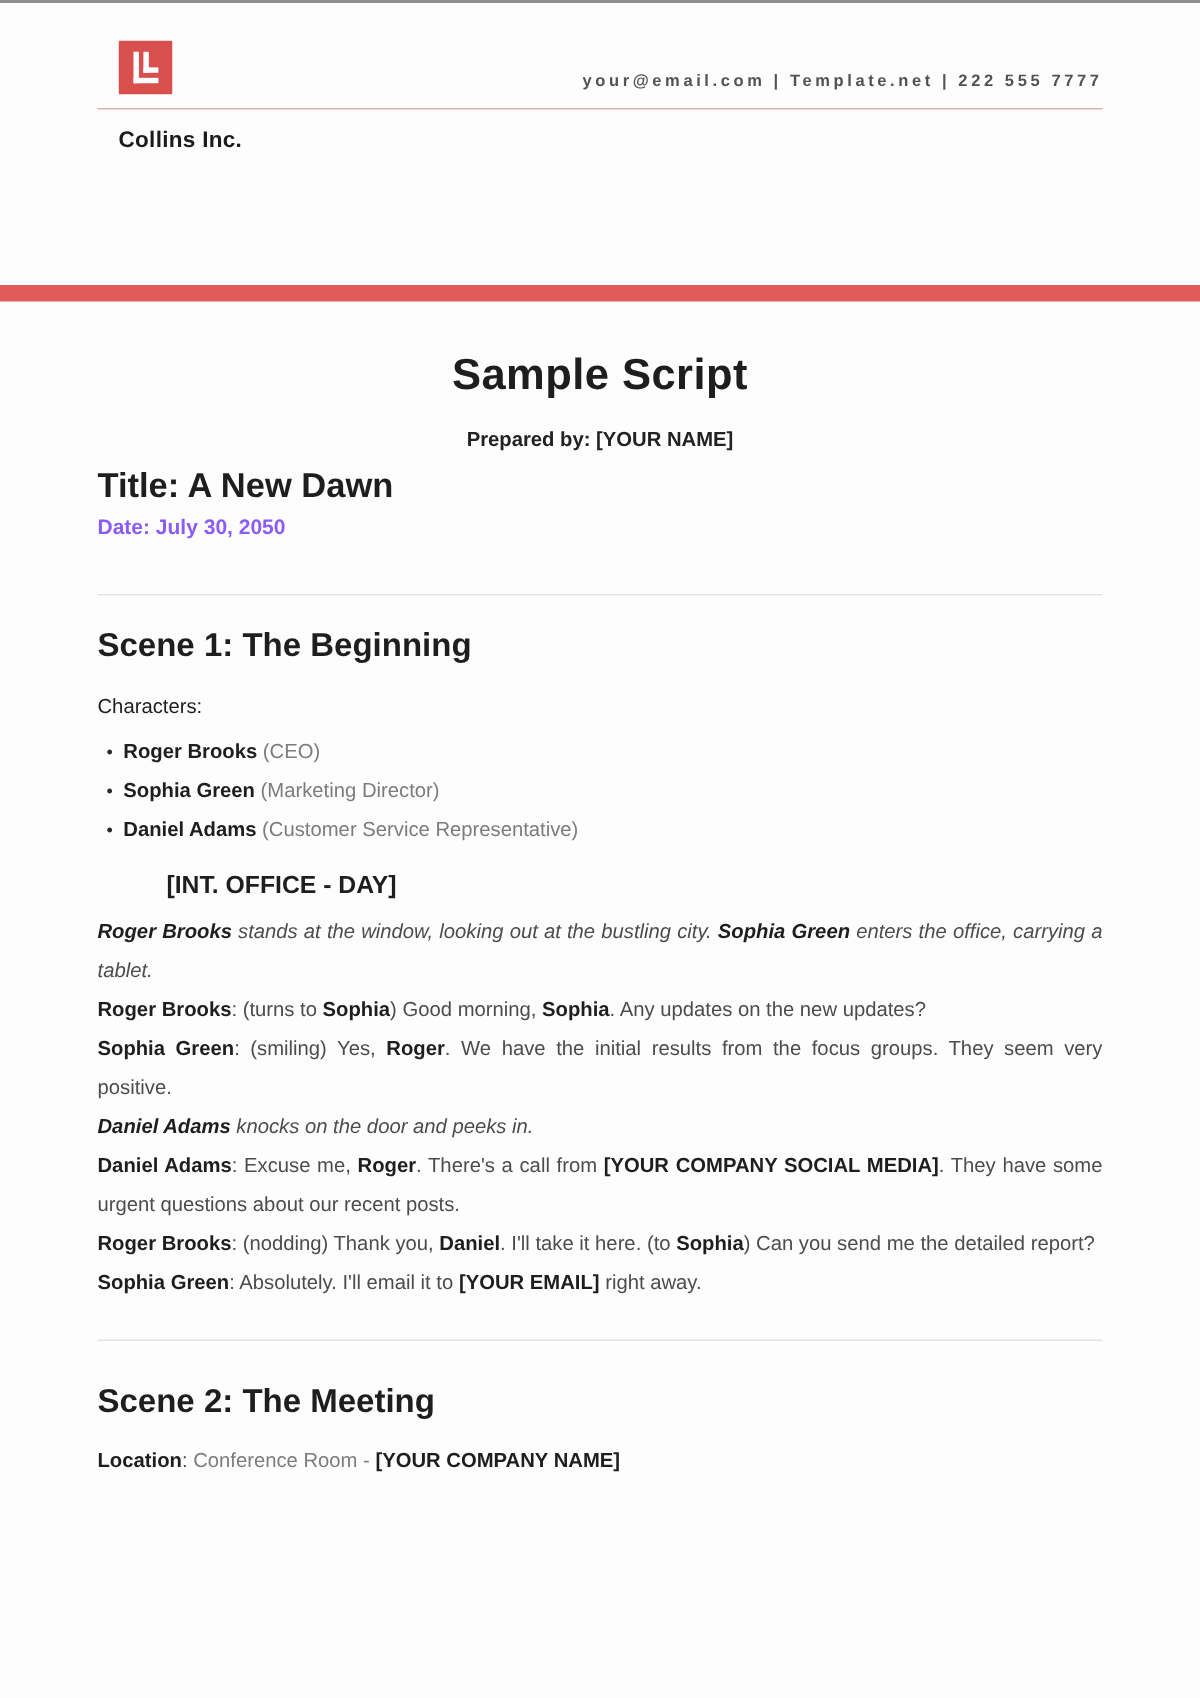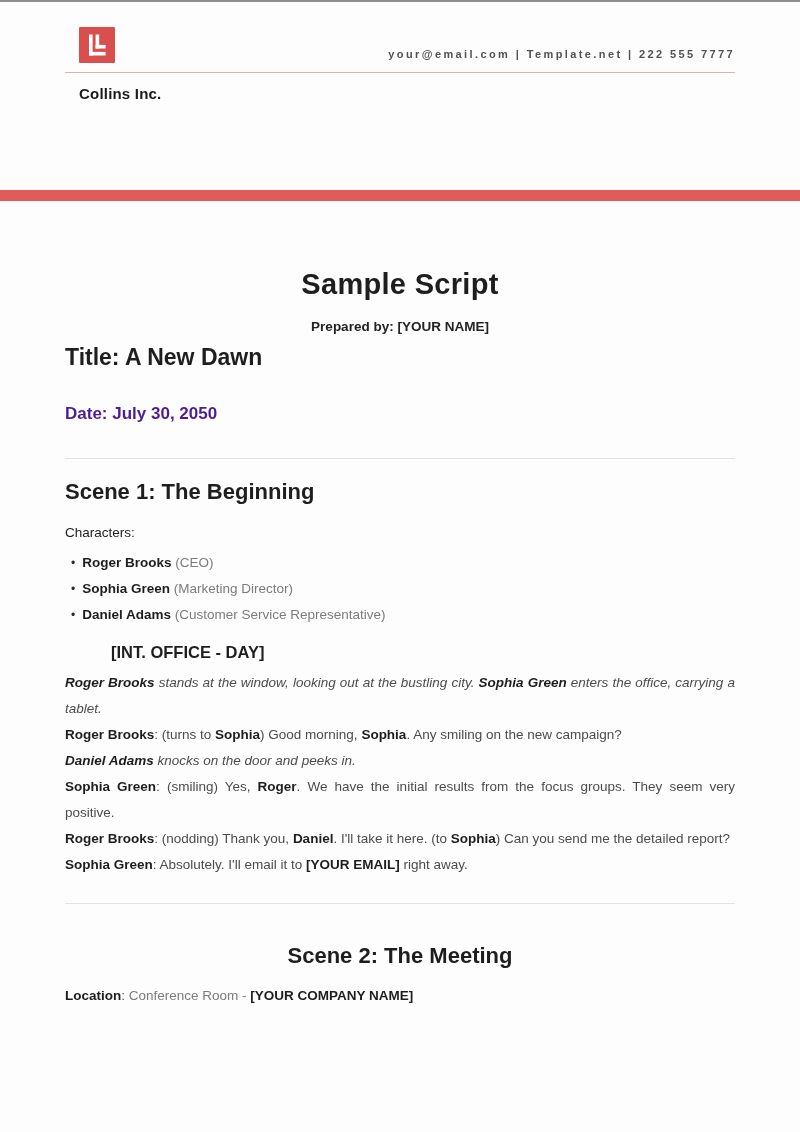--- a/index.html
+++ b/index.html
@@ -45,58 +45,58 @@
 
   .red-bar { height: 11px; background: #e05c5a; margin: 88px -65px 0; }
 
   
   h1, h2, p, ul { margin: 0; padding: 0; }
   .doc-title {
     text-align: center;
     font-size: 29px;
     font-weight: bold;
     color: #1e1e1e;
-    margin-top: 66px;
+    margin-top: 32px;
     line-height: 34px;
     letter-spacing: 0.3px;
   }
   .prepared {
     text-align: center;
     font-size: 13.5px;
     font-weight: bold;
     color: #222222;
     margin-top: 18px;
     line-height: 15px;
   }
   .script-title {
     font-size: 23px;
     font-weight: bold;
     color: #1e1e1e;
     margin-top: 10px;
     line-height: 26px;
   }
   .date-line {
-    font-size: 17px;
+    font-size: 14px;
     font-weight: bold;
-    color: #4c1d95;
-    margin-top: 36px;
+    color: #8b5cf6;
+    margin-top: 8px;
     line-height: 15px;
   }
   .divider { height: 1px; background: #e4e4e4; margin-top: 37px; }
   .divider-2 { margin-top: 25px; }
 
   
   .scene-heading {
     font-size: 22px;
     font-weight: bold;
     color: #1e1e1e;
     margin-top: 19px;
     line-height: 28px;
   }
-  .scene-2 { margin-top: 38px; text-align: center; }
+  .scene-2 { margin-top: 26px; }
   .meta-line { font-size: 13.5px; margin-top: 18px; line-height: 15px; }
   .seg-b { font-weight: bold; color: #1e1e1e; }
   .seg-n { color: #4c4c4c; }
   .seg-g { color: #7c7c7c; }
 
   .characters-label {
     font-size: 13.5px;
     font-weight: normal;
     color: #1e1e1e;
     margin-top: 19px;
@@ -159,23 +159,24 @@
   <h2 class="scene-heading">Scene 1: The Beginning</h2>
   <div class="characters-label">Characters:</div>
   <ul class="characters">
       <li><span class="seg-b">Roger Brooks</span><span class="seg-g"> (CEO)</span></li>
       <li><span class="seg-b">Sophia Green</span><span class="seg-g"> (Marketing Director)</span></li>
       <li><span class="seg-b">Daniel Adams</span><span class="seg-g"> (Customer Service Representative)</span></li>
     </ul>
   <div class="slugline">[INT. OFFICE - DAY]</div>
   <div class="script-block">
       <p class="script-line action"><span class="seg-b">Roger Brooks</span><span class="seg-n"> stands at the window, looking out at the bustling city. </span><span class="seg-b">Sophia Green</span><span class="seg-n"> enters the office, carrying a tablet.</span></p>
-      <p class="script-line dialogue"><span class="seg-b">Roger Brooks</span><span class="seg-n">: (turns to </span><span class="seg-b">Sophia</span><span class="seg-n">) Good morning, </span><span class="seg-b">Sophia</span><span class="seg-n">. Any smiling on the new campaign?</span></p>
+      <p class="script-line dialogue"><span class="seg-b">Roger Brooks</span><span class="seg-n">: (turns to </span><span class="seg-b">Sophia</span><span class="seg-n">) Good morning, </span><span class="seg-b">Sophia</span><span class="seg-n">. Any updates on the new updates?</span></p>
+      <p class="script-line dialogue"><span class="seg-b">Sophia Green</span><span class="seg-n">: (smiling) Yes, </span><span class="seg-b">Roger</span><span class="seg-n">. We have the initial results from the focus groups. They seem very positive.</span></p>
       <p class="script-line action"><span class="seg-b">Daniel Adams</span><span class="seg-n"> knocks on the door and peeks in.</span></p>
-      <p class="script-line dialogue"><span class="seg-b">Sophia Green</span><span class="seg-n">: (smiling) Yes, </span><span class="seg-b">Roger</span><span class="seg-n">. We have the initial results from the focus groups. They seem very positive.</span></p>
+      <p class="script-line dialogue"><span class="seg-b">Daniel Adams</span><span class="seg-n">: Excuse me, </span><span class="seg-b">Roger</span><span class="seg-n">. There's a call from </span><span class="seg-b">[YOUR COMPANY SOCIAL MEDIA]</span><span class="seg-n">. They have some urgent questions about our recent posts.</span></p>
       <p class="script-line dialogue"><span class="seg-b">Roger Brooks</span><span class="seg-n">: (nodding) Thank you, </span><span class="seg-b">Daniel</span><span class="seg-n">. I'll take it here. (to </span><span class="seg-b">Sophia</span><span class="seg-n">) Can you send me the detailed report?</span></p>
       <p class="script-line dialogue"><span class="seg-b">Sophia Green</span><span class="seg-n">: Absolutely. I'll email it to </span><span class="seg-b">[YOUR EMAIL]</span><span class="seg-n"> right away.</span></p>
     </div>
 
   <div class="divider divider-2"></div>
 
   <h2 class="scene-heading scene-2">Scene 2: The Meeting</h2>
   <p class="meta-line"><span class="seg-b">Location</span><span class="seg-n">: </span><span class="seg-g">Conference Room - </span><span class="seg-b">[YOUR COMPANY NAME]</span></p>
 
 </div>

